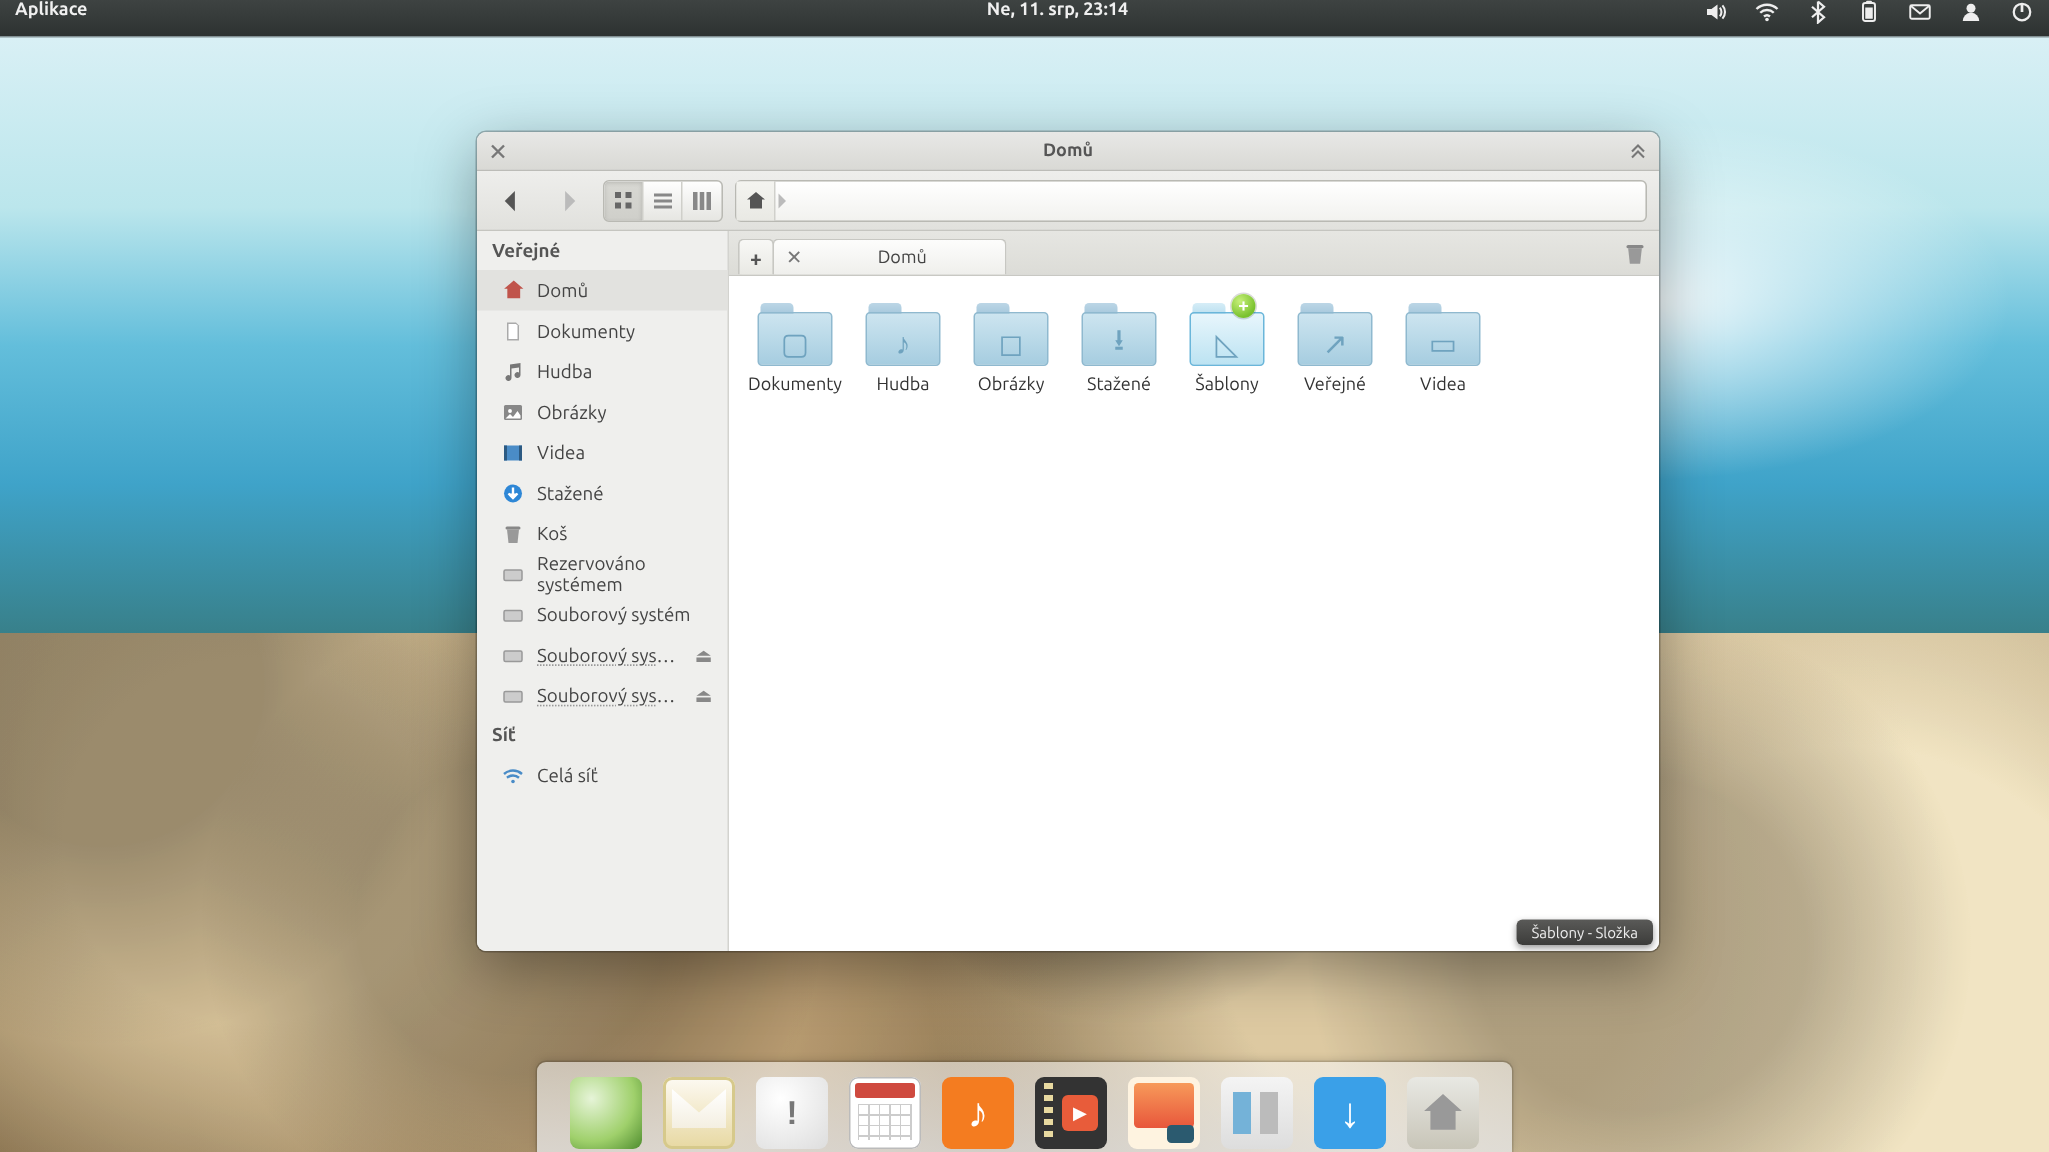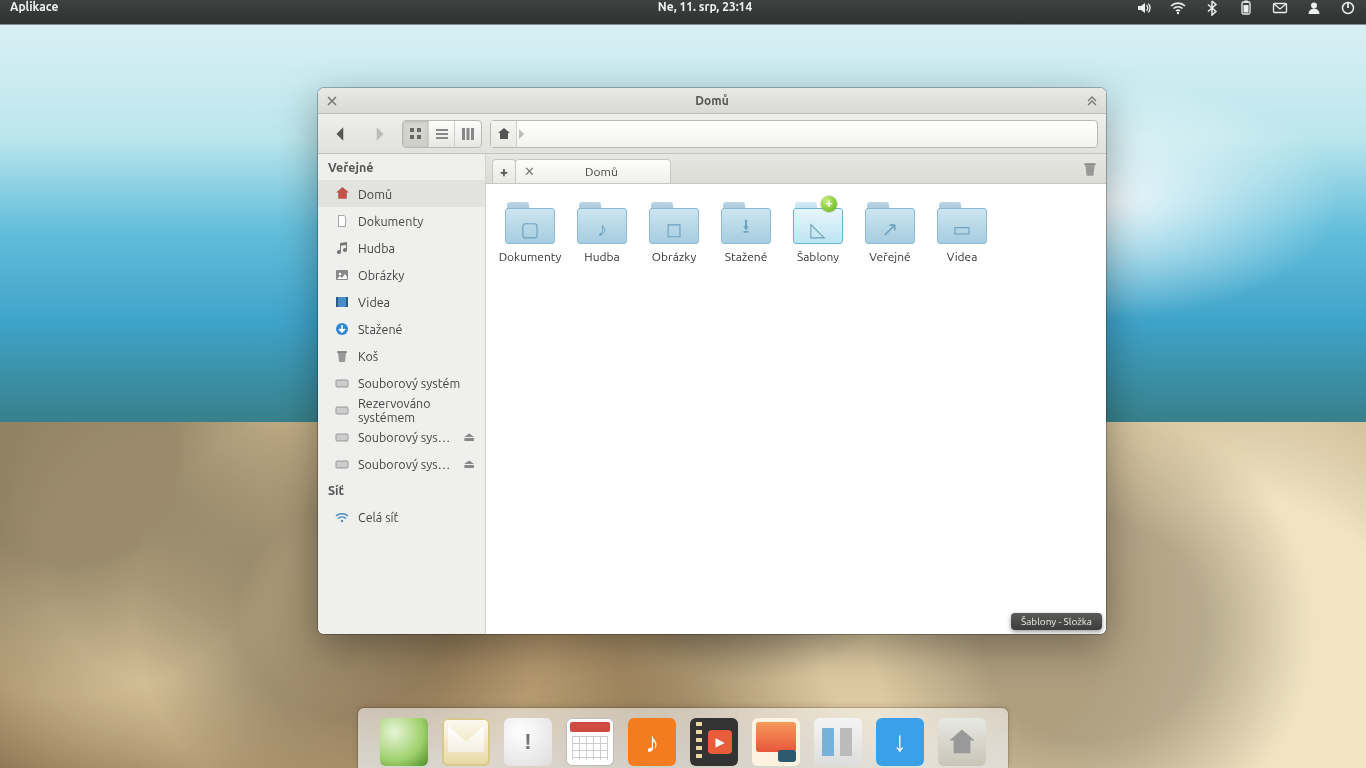--- a/index.html
+++ b/index.html
@@ -352,29 +352,29 @@
           </span>
         <span>Koš</span>
       </div>
 
       <div class="sb-item">
         <span class="sicon">
             <svg width="14" height="14" viewBox="0 0 14 14">
               <rect x="1" y="4" width="12" height="7" rx="1" fill="#ccc" stroke="#999"></rect>
             </svg>
           </span>
+        <span>Rezervováno systémem</span>
+      </div>
+      <div class="sb-item">
+        <span class="sicon">
+            <svg width="14" height="14" viewBox="0 0 14 14">
+              <rect x="1" y="4" width="12" height="7" rx="1" fill="#ccc" stroke="#999"></rect>
+            </svg>
+          </span>
         <span>Souborový systém</span>
-      </div>
-      <div class="sb-item">
-        <span class="sicon">
-            <svg width="14" height="14" viewBox="0 0 14 14">
-              <rect x="1" y="4" width="12" height="7" rx="1" fill="#ccc" stroke="#999"></rect>
-            </svg>
-          </span>
-        <span>Rezervováno systémem</span>
       </div>
       <div class="sb-item">
         <span class="sicon">
             <svg width="14" height="14" viewBox="0 0 14 14">
               <rect x="1" y="4" width="12" height="7" rx="1" fill="#ccc" stroke="#999"></rect>
             </svg>
           </span>
         <span class="trunc">Souborový systé…</span>
         <span class="eject">⏏</span>
       </div>

